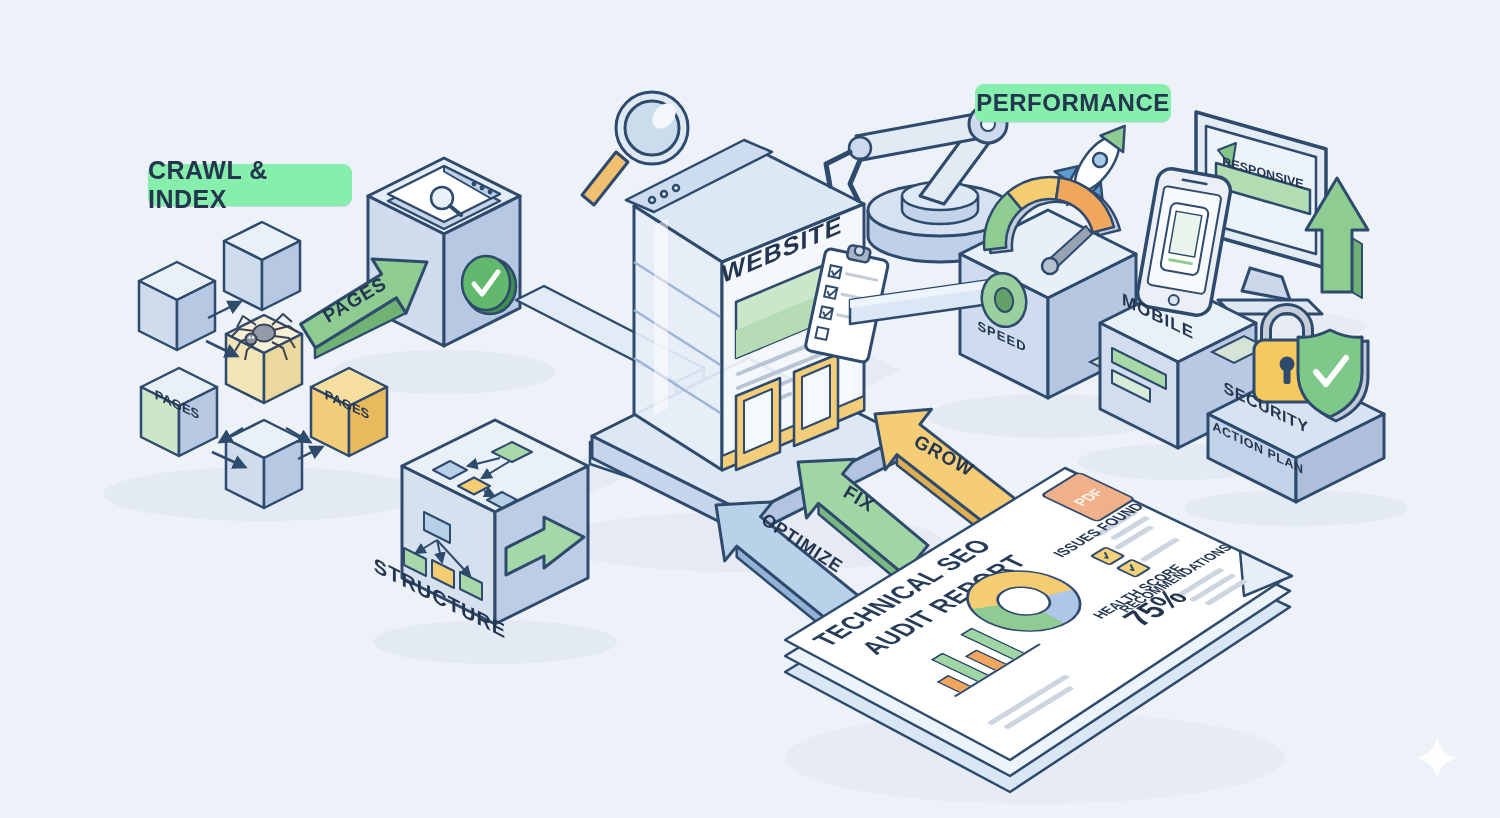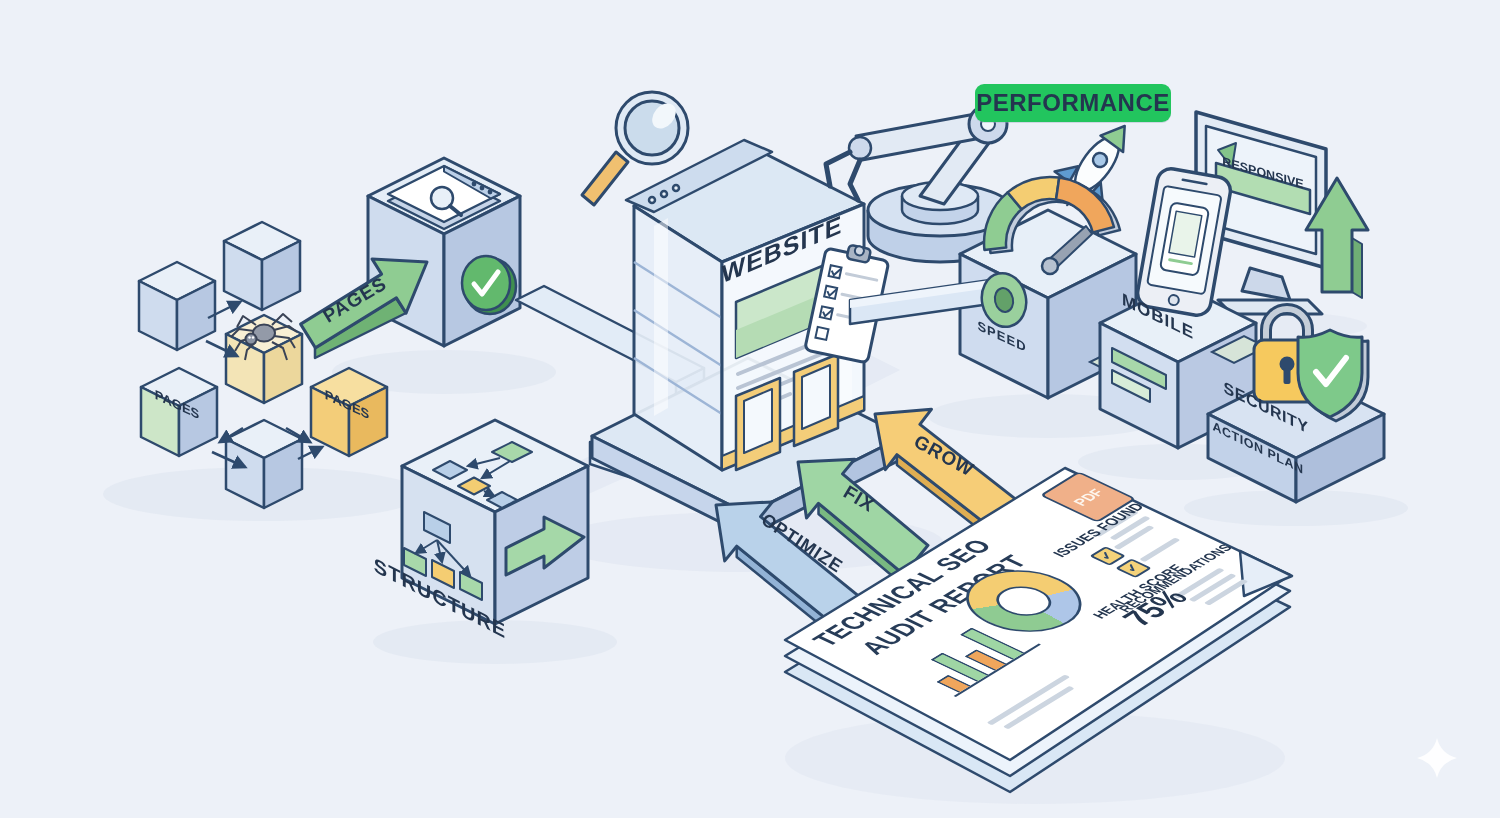--- a/index.html
+++ b/index.html
@@ -1,20 +1,20 @@
 <!DOCTYPE html>
 <html><head>
 <meta charset="utf-8">
 <style>
   html,body{margin:0;padding:0;}
   body{font-family:"Liberation Sans",sans-serif;background:#edf1f8;}
   #stage{position:relative;width:1500px;height:818px;background:#edf1f8;overflow:hidden;}
   #scene-svg{position:absolute;left:0;top:0;}
   .txt{position:absolute;color:#24364f;font-weight:800;line-height:1.05;white-space:nowrap;}
-  .pill{position:absolute;background:#22c55e;border-radius:9px;display:flex;align-items:center;justify-content:center;
+  .pill{position:absolute;background:#86efac;border-radius:9px;display:flex;align-items:center;justify-content:center;
         color:#24364f;font-weight:800;letter-spacing:.5px;box-shadow:0 1px 0 rgba(160,175,195,.4);}
   .center{text-align:center;}
   
   #report-content{position:absolute;left:785px;top:640px;width:330px;height:210px;
       transform:rotate(-31.6deg) skewX(33deg);transform-origin:0 0;}
   #report-content .r-abs{position:absolute;}
   .gray-line{position:absolute;background:#ccd5e0;border-radius:2px;height:5px;}
   .r-title{color:#273c58;font-weight:800;font-size:23px;letter-spacing:.5px;}
   .pdf-box{position:absolute;width:42px;height:50px;background:#f0b089;border:2.5px solid #2e4a6d;border-radius:5px;
       display:flex;align-items:center;justify-content:center;color:#fdf6ee;font-weight:800;font-size:13px;}
@@ -377,20 +377,21 @@
   <g stroke="#2e4a6d" stroke-width="2.5" stroke-linejoin="round">
     <polygon points="785,672 1065,500 1290,607 1010,792" fill="#d9e7f5"></polygon>
     <polygon points="785,656 1065,484 1290,591 1010,776" fill="#ecf3fb"></polygon>
     <polygon points="785,640 1065,468 1290,575 1010,760" fill="#ffffff"></polygon>
     <polygon points="1240,551 1292,576 1244,596" fill="#e6eef8"></polygon>
   </g>
 
   <path d="M1437,738 q4,16 20,20 q-16,4 -20,20 q-4,-16 -20,-20 q16,-4 20,-20 Z" fill="#ffffff" opacity=".9"></path>
 </svg>
 
+<div class="pill" style="left:148px;top:164px;width:204px;height:42px;font-size:25px;">CRAWL &amp; INDEX</div>
 <div class="pill" style="left:975px;top:84px;width:196px;height:38px;font-size:24px;">PERFORMANCE</div>
 
 <div class="txt center" style="left:312px;top:290px;width:86px;font-size:19px;transform:rotate(-31deg);letter-spacing:1px;">PAGES</div>
 <div class="txt center" style="left:144px;top:398px;width:66px;font-size:13px;transform:skewY(25deg);">PAGES</div>
 <div class="txt center" style="left:314px;top:398px;width:66px;font-size:13px;transform:skewY(25deg);">PAGES</div>
 
 <div class="txt center" style="left:712px;top:236px;width:140px;font-size:25px;letter-spacing:1px;transform:skewY(-23deg);">WEBSITE</div>
 
 <div class="txt center" style="left:966px;top:330px;width:72px;font-size:13px;font-weight:700;letter-spacing:1px;transform:skewY(25deg);">SPEED</div>
 <div class="txt center" style="left:1106px;top:308px;width:104px;font-size:17px;letter-spacing:1px;transform:skewY(26deg);">MOBILE</div>

